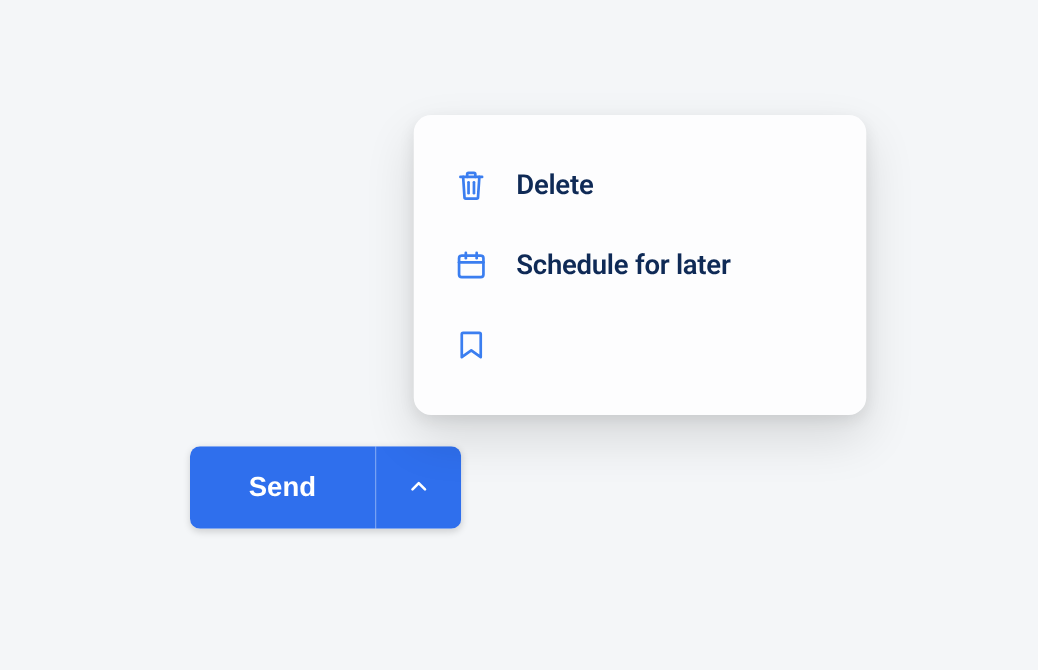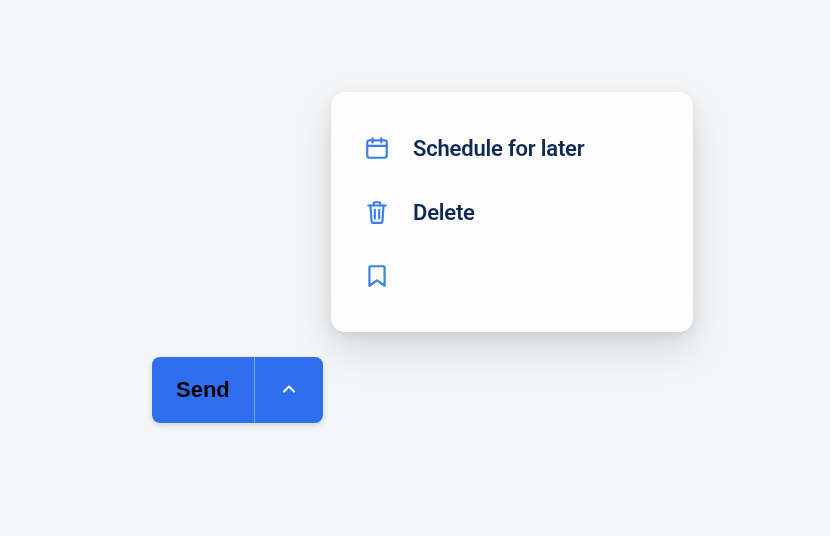--- a/index.html
+++ b/index.html
@@ -19,25 +19,25 @@
       position: absolute;
       left: 152px;
       top: 357px;
       display: flex;
       border-radius: 8px;
       overflow: hidden;
       box-shadow: 0 2px 6px rgba(0,0,0,0.15);
     }
     .send-btn {
       background: #2f6fed;
-      color: #000000;
+      color: #ffffff;
       font-size: 22px;
       font-weight: 600;
       border: none;
-      padding: 20px 24px;
+      padding: 20px 47px;
       cursor: pointer;
       display: flex;
       align-items: center;
       justify-content: flex-end;
     }
     .chevron-btn {
       background: #2f6fed;
       border: none;
       border-left: 1px solid rgba(255,255,255,0.35);
       padding: 20px 24px;
@@ -109,40 +109,40 @@
           <polyline points="6 15 12 9 18 15"></polyline>
         </svg>
     </span>
   </button>
 </div>
 
 <div class="dropdown">
   <div class="menu-item">
     <span class="menu-icon">
       <svg viewBox="0 0 24 24">
-        <rect x="3" y="5" width="18" height="16" rx="2"></rect>
-        <line x1="8" y1="3" x2="8" y2="7"></line>
-        <line x1="16" y1="3" x2="16" y2="7"></line>
-        <line x1="3" y1="10" x2="21" y2="10"></line>
-      </svg>
-    </span>
-    <span class="menu-label">Schedule for later</span>
-  </div>
-  <div class="menu-item">
-    <span class="menu-icon">
-      <svg viewBox="0 0 24 24">
         <polyline points="4 6 20 6"></polyline>
         <path d="M18 6 L17 21 A1 1 0 0 1 16 22 L8 22 A1 1 0 0 1 7 21 L6 6"></path>
         <path d="M9 6 V4 A1 1 0 0 1 10 3 H14 A1 1 0 0 1 15 4 V6"></path>
         <line x1="10" y1="10" x2="10" y2="18"></line>
         <line x1="14" y1="10" x2="14" y2="18"></line>
       </svg>
     </span>
     <span class="menu-label">Delete</span>
   </div>
   <div class="menu-item">
     <span class="menu-icon">
       <svg viewBox="0 0 24 24">
+        <rect x="3" y="5" width="18" height="16" rx="2"></rect>
+        <line x1="8" y1="3" x2="8" y2="7"></line>
+        <line x1="16" y1="3" x2="16" y2="7"></line>
+        <line x1="3" y1="10" x2="21" y2="10"></line>
+      </svg>
+    </span>
+    <span class="menu-label">Schedule for later</span>
+  </div>
+  <div class="menu-item">
+    <span class="menu-icon">
+      <svg viewBox="0 0 24 24">
         <path d="M6 3 H18 A1 1 0 0 1 19 4 V21 L12 16 L5 21 V4 A1 1 0 0 1 6 3 Z"></path>
       </svg>
     </span>
   </div>
 </div>
 
 </body></html>

